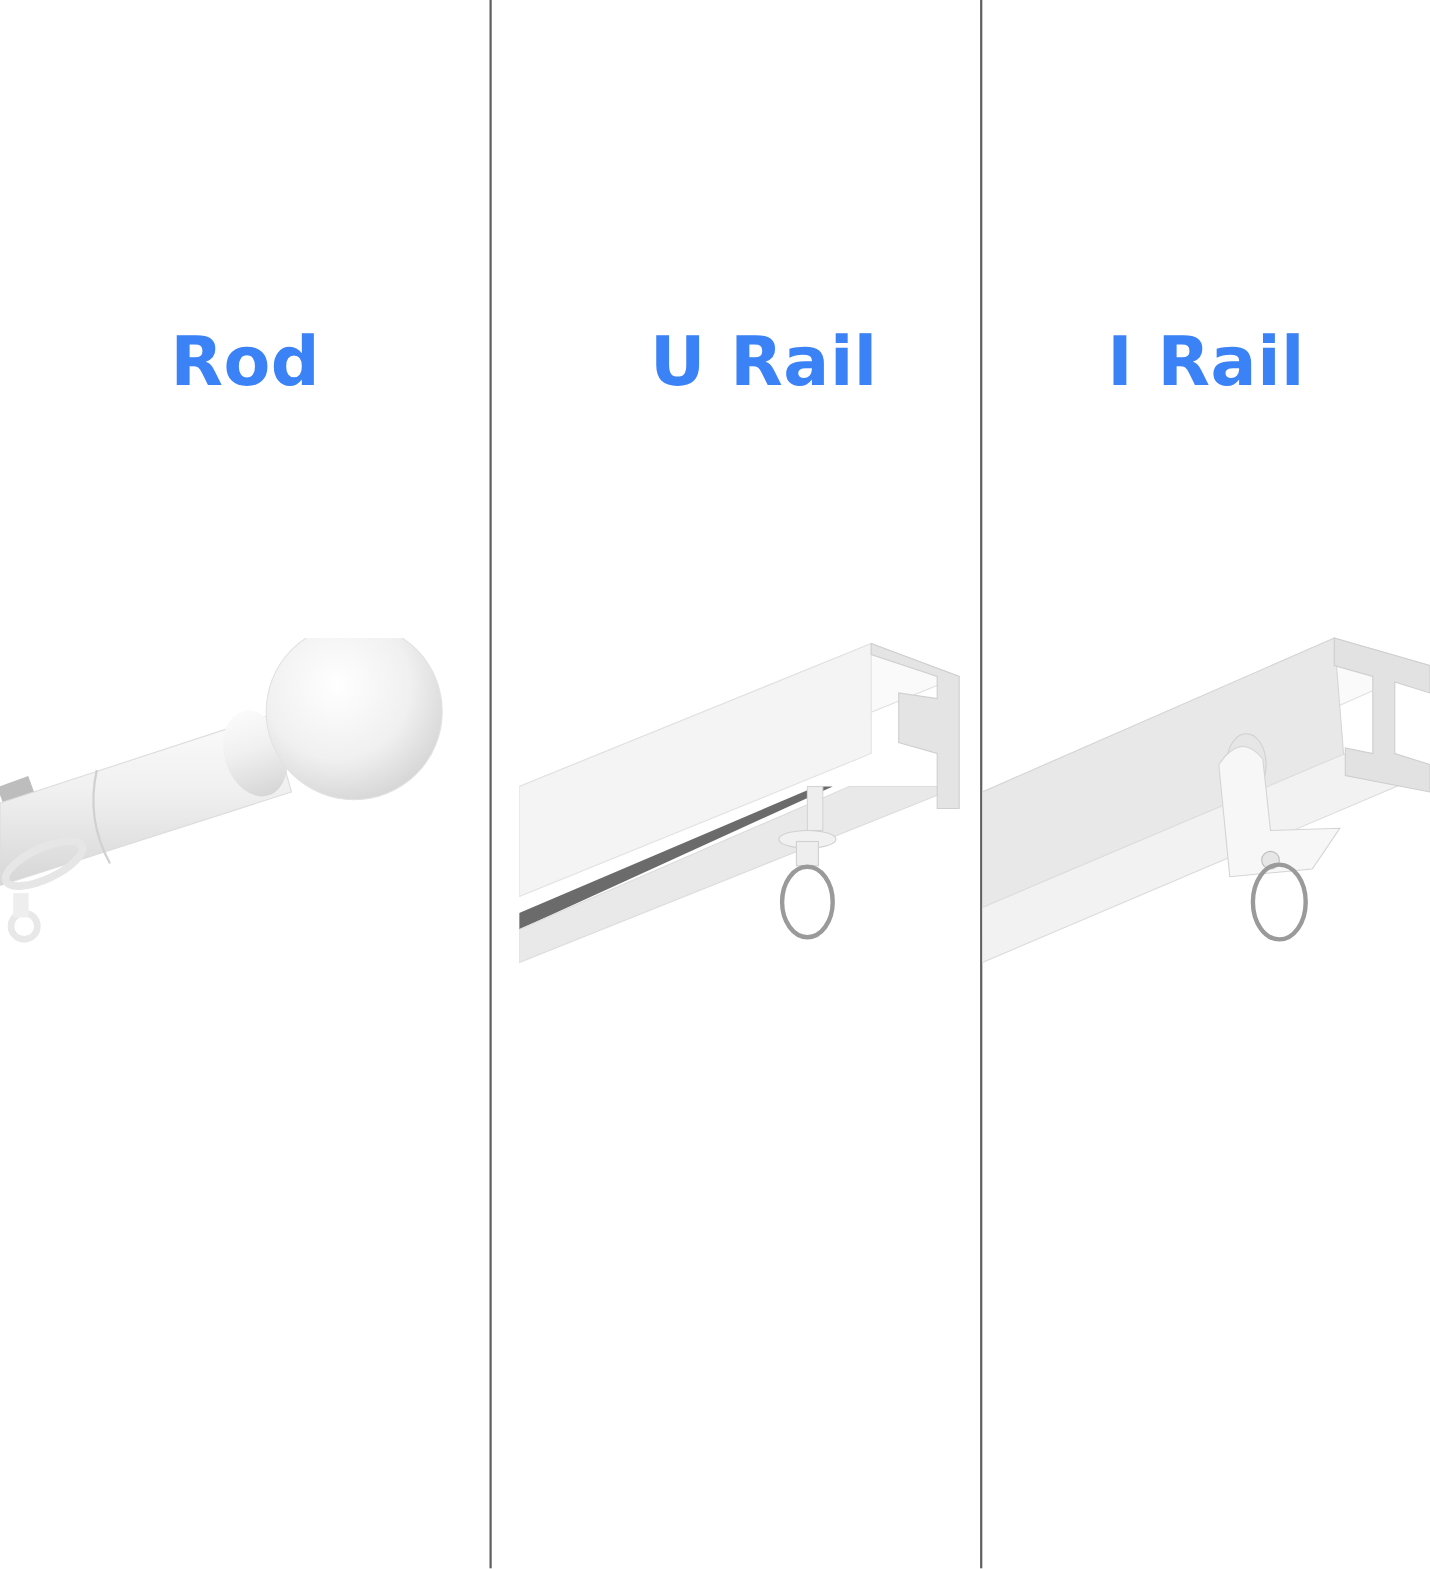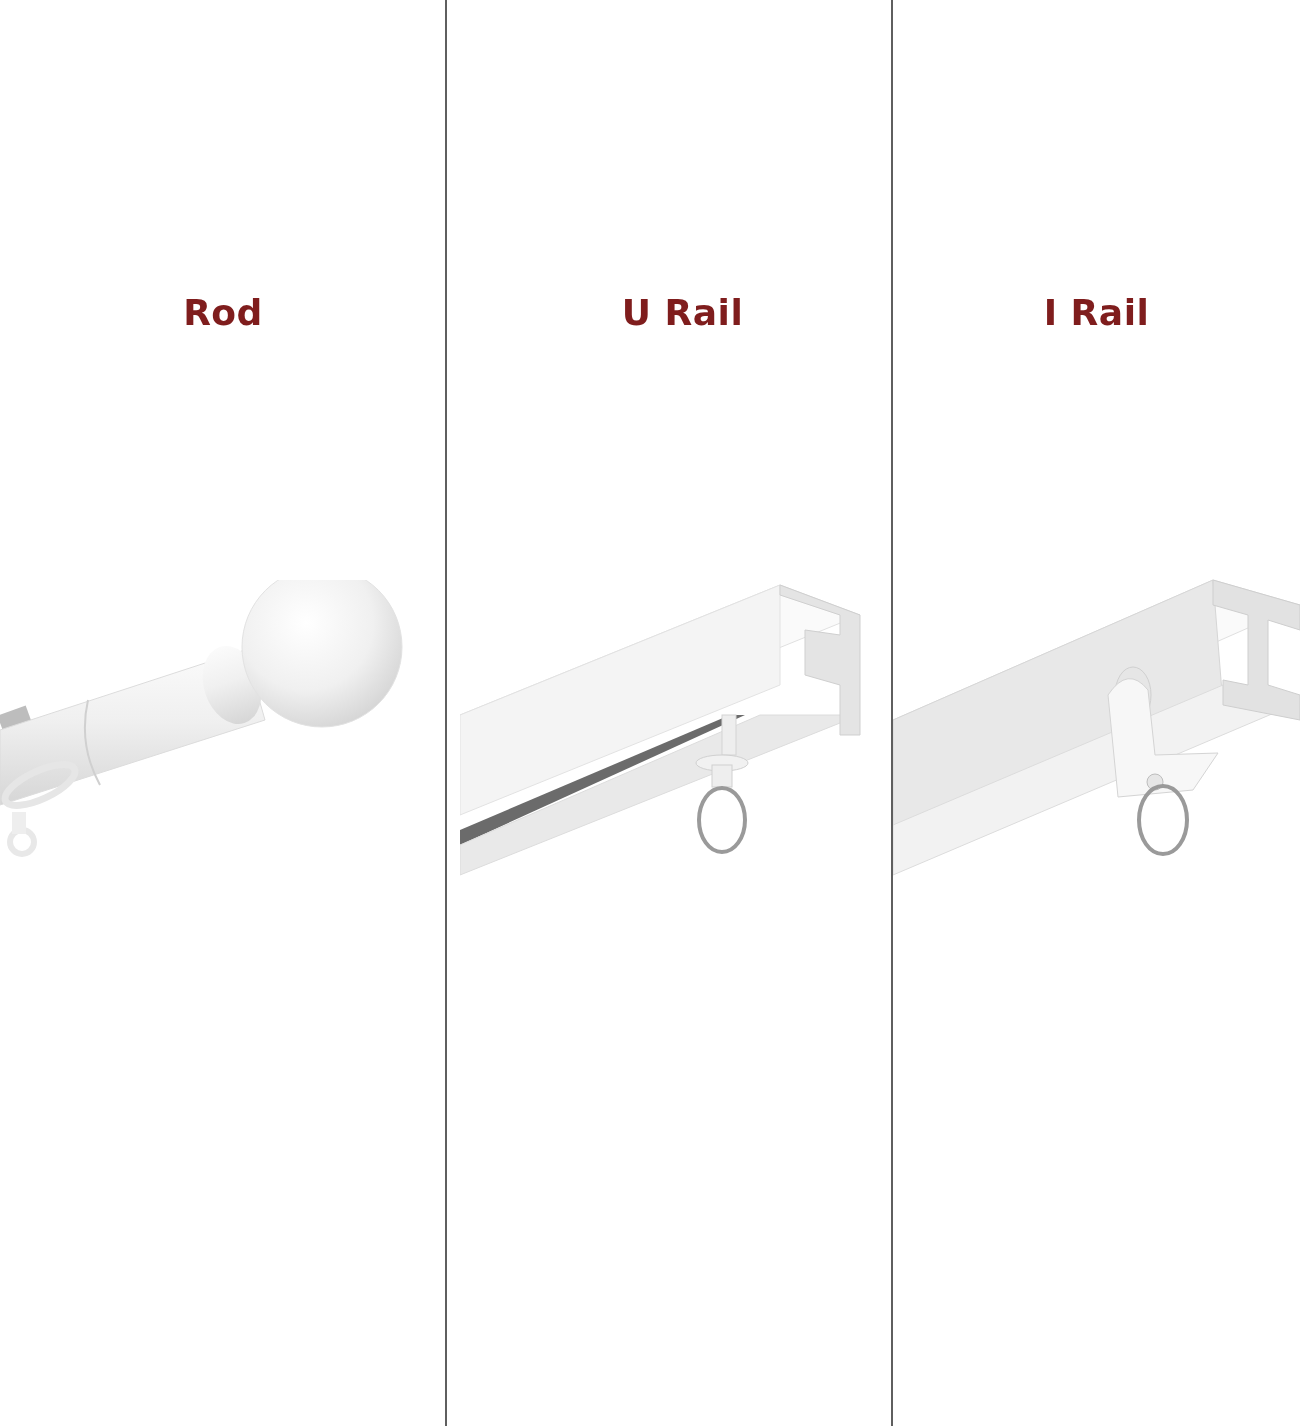--- a/index.html
+++ b/index.html
@@ -1,21 +1,21 @@
 <!DOCTYPE html>
 <html><head>
   <meta charset="utf-8">
   <style>
     html, body { margin: 0; padding: 0; background: #ffffff; }
     body { width: 1300px; height: 1426px; position: relative; overflow: hidden; font-family: "DejaVu Sans", sans-serif; }
     .panel { position: absolute; top: 0; height: 1426px; }
     .panel-label {
       position: absolute; top: 292px; left: 0; right: 0; text-align: center;
-      font-family: "DejaVu Sans", sans-serif; font-weight: bold; font-size: 36px;
-      color: #7f1d1d; letter-spacing: 0.5px;
+      font-family: "DejaVu Sans", sans-serif; font-weight: bold; font-size: 62px;
+      color: #3b82f6; letter-spacing: 0.5px;
     }
     .divider { position: absolute; top: 0; width: 2px; height: 1426px; background: #5f5f5f; }
     .illus { position: absolute; }
   </style>
 </head>
 <body>
 
 <div class="panel" style="left:0;width:446px;">
   <div class="panel-label">Rod</div>
   <svg class="illus" style="left:0;top:580px;" width="446" height="320" viewBox="0 0 446 320">
@@ -44,21 +44,21 @@
 
     <ellipse cx="40" cy="205" rx="38" ry="14" fill="none" stroke="#e6e6e6" stroke-width="7" transform="rotate(-25 40 205)"></ellipse>
 
     <circle cx="22" cy="262" r="12" fill="none" stroke="#e8e8e8" stroke-width="6"></circle>
     <rect x="12" y="232" width="14" height="22" fill="#eeeeee"></rect>
   </svg>
 </div>
 
 <div class="divider" style="left:445px;"></div>
 
-<div class="panel" style="left:460px;width:445px;">
+<div class="panel" style="left:472px;width:445px;">
   <div class="panel-label">U Rail</div>
   <svg class="illus" style="left:0;top:575px;" width="445" height="310" viewBox="0 0 445 310">
 
     <path d="M0 140 L320 10 L400 40 L80 170 Z" fill="#fafafa" stroke="#e0e0e0"></path>
 
     <path d="M0 140 L320 10 L320 110 L0 240 Z" fill="#f4f4f4" stroke="#e2e2e2"></path>
 
     <path d="M0 255 L270 140 L285 140 L0 270 Z" fill="#6b6b6b"></path>
 
     <path d="M0 270 L300 140 L400 140 L0 300 Z" fill="#e9e9e9" stroke="#dcdcdc"></path>

